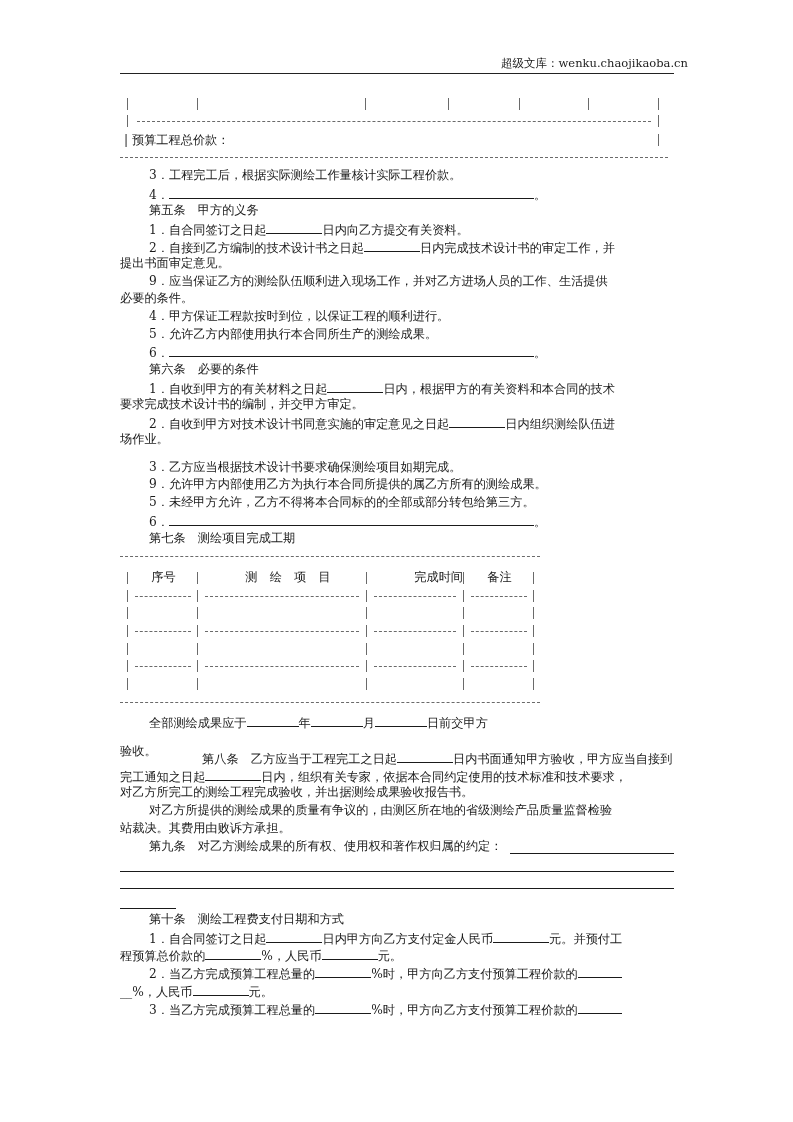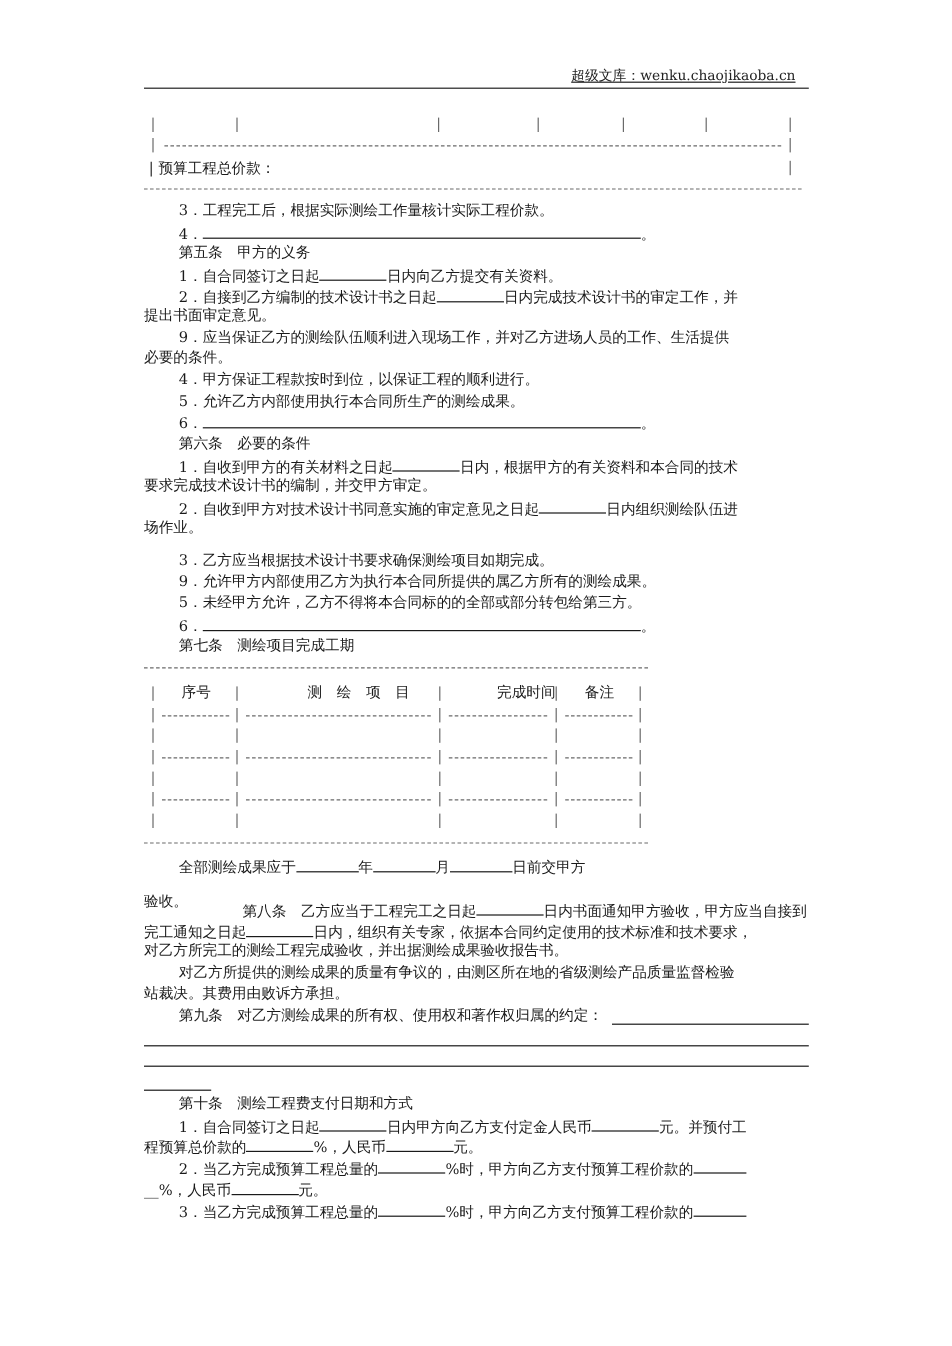--- a/index.html
+++ b/index.html
@@ -1,18 +1,18 @@
 <!DOCTYPE html>
 <html><head>
 <meta charset="utf-8">
 <style>
   html, body { margin:0; padding:0; background:#ffffff; }
   body { width:793px; height:1122px; position:relative; overflow:hidden;
          font-family:"DejaVu Serif","Liberation Serif",serif; color:#1a1a1a; }
-  .hdr { position:absolute; left:476px; top:56px; font-size:11.5px; color:#222; white-space:nowrap;text-decoration:underline; }
+  .hdr { position:absolute; left:501px; top:56px; font-size:11.5px; color:#222; white-space:nowrap; }
   .hdr-rule { position:absolute; left:120px; top:73px; width:554px; height:1px; background:#222; }
   .ln { position:absolute; font-size:12.2px; line-height:17.5px; white-space:nowrap; color:#1a1a1a; }
   .dash { position:absolute; height:0; border-top:1.3px dashed #6a6a6a; }
   .pipe { position:absolute; width:1.3px; height:12px; background:#6a6a6a; }
   .u { display:inline-block; border-bottom:1px solid #1a1a1a; height:13px; vertical-align:baseline; }
   .uline { position:absolute; height:0; border-top:1px solid #1a1a1a; }
   .cell { position:absolute; font-size:12.2px; line-height:17px; text-align:center; color:#1a1a1a; white-space:nowrap; }
 </style>
 </head>
 <body>
@@ -77,21 +77,21 @@
 </div>
 
 <div class="ln" style="left:149px;top:530px;">第七条　测绘项目完成工期</div>
 
 <div>
   <div class="dash" style="left:120px;top:556px;width:420px;"></div>
 
   <div class="pipe" style="left:127px;top:572px;"></div>
   <div class="cell" style="left:130px;top:569px;width:67px;">序号</div>
   <div class="pipe" style="left:197px;top:572px;"></div>
-  <div class="cell" style="left:216px;top:569px;width:166px;">测　绘　项　目</div>
+  <div class="cell" style="left:205px;top:569px;width:166px;">测　绘　项　目</div>
   <div class="pipe" style="left:366px;top:572px;"></div>
   <div class="cell" style="left:369px;top:569px;width:94px;text-align:right;">完成时间</div>
   <div class="pipe" style="left:463px;top:572px;"></div>
   <div class="cell" style="left:466px;top:569px;width:67px;">备注</div>
   <div class="pipe" style="left:533px;top:572px;"></div>
 
   <div class="pipe" style="left:127px;top:590px;"></div>
   <div class="dash" style="left:135px;top:596px;width:56px;"></div>
   <div class="pipe" style="left:197px;top:590px;"></div>
   <div class="dash" style="left:205px;top:596px;width:154px;"></div>

